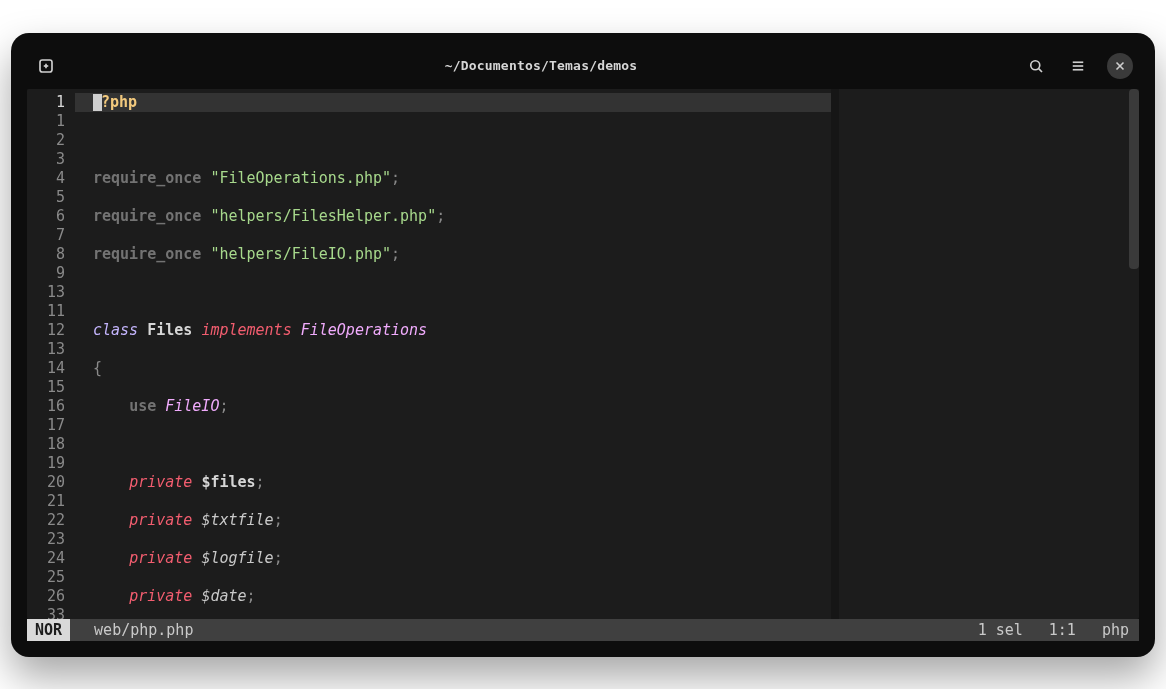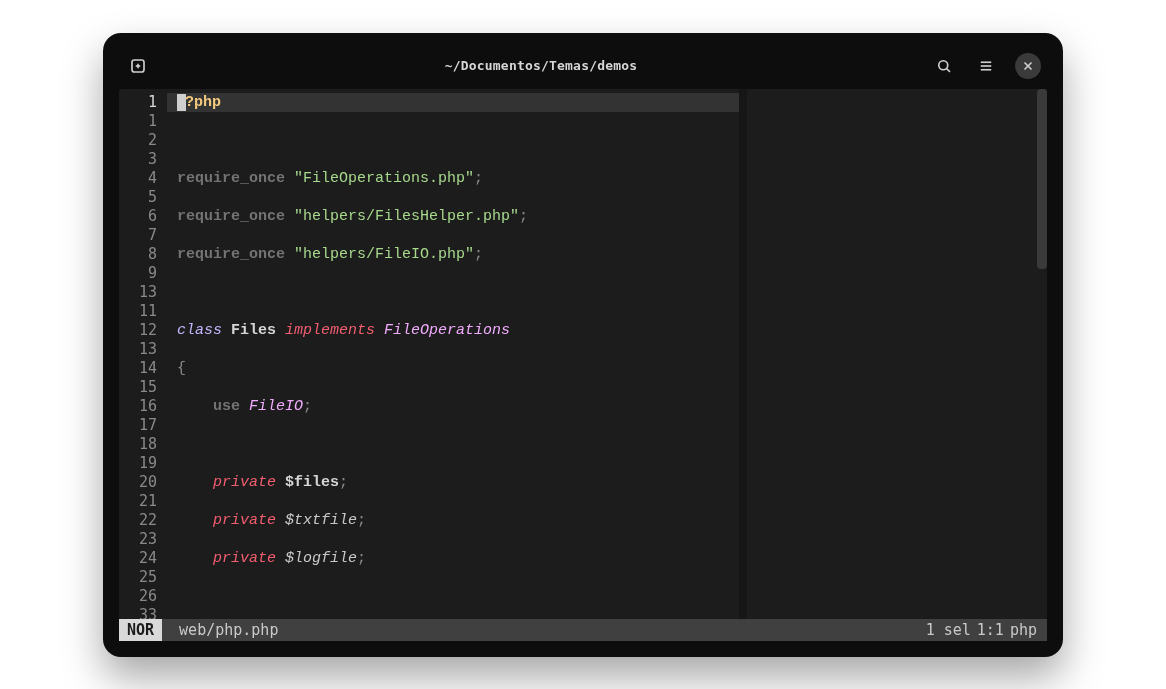--- a/index.html
+++ b/index.html
@@ -5,21 +5,21 @@
   * { margin: 0; padding: 0; box-sizing: border-box; }
   body {
     background: #fff;
     font-family: 'Menlo', 'Consolas', 'DejaVu Sans Mono', monospace;
     display: flex;
     justify-content: center;
     align-items: center;
     min-height: 689px;
   }
   .window {
-    width: 960px;
+    width: 1144px;
     background: #0d0d0d;
     border-radius: 18px;
     padding: 16px;
     box-shadow: 0 20px 40px rgba(0,0,0,0.35);
   }
   .titlebar {
     display: flex;
     align-items: center;
     justify-content: space-between;
     padding: 4px 6px 10px 6px;
@@ -69,21 +69,21 @@
   }
   .gutter .lnum { display: block; height: 19px; }
   .gutter .lnum.current { color: #d6d6d6; }
   .code {
     flex: 1;
     padding: 4px 0;
     white-space: pre;
     color: #d6d6d6;
     position: relative;
   }
-  .code-line { height: 19px; display: block; padding-left: 10px; font-family: Liberation Mono, monospace;}
+  .code-line { height: 19px; display: block; padding-left: 18px;}
   .code-line.firstline {
     background: #333333;
   }
   .cursor-block {
     display: inline-block;
     background: #cfcfcf;
     color: #1c1c1c;
     width: 9px;
     height: 17px;
     vertical-align: text-bottom;
@@ -117,22 +117,22 @@
     padding: 0;
   }
   .mode-badge {
     background: #d9d9d9;
     color: #1c1c1c;
     font-weight: 700;
     padding: 0 8px;
     height: 22px;
     line-height: 22px;
   }
-  .status-file { padding-left: 17px; flex: 1; }
-  .status-right { display: flex; gap: 6px; padding-right: 10px; }
+  .status-file { padding-left: 24px; flex: 1; }
+  .status-right { display: flex; gap: 26px; padding-right: 10px; }
 
   
   .kw-red { color: #737373; font-weight: 700; }
   .kw-red-i { color: #f25d6f; font-style: italic; margin-top: 40px; }
   .kw-blue-i { color: #c4b5fd; font-style: italic; }
   .fn-name { color: #d6d6d6; font-weight: 700; }
   .type-i { color: #f0abfc; font-style: italic; }
   .str { color: #a7d98c; }
   .punct { color: #8a8a8a; }
   .var { color: #c9c9c9; font-style: italic; }
@@ -216,20 +216,21 @@
 <span class="code-line"><span class="kw-red">require_once</span> <span class="str">"helpers/FilesHelper.php"</span><span class="punct">;</span></span>
 <span class="code-line"><span class="kw-red">require_once</span> <span class="str">"helpers/FileIO.php"</span><span class="punct">;</span></span>
 <span class="code-line"></span>
 <span class="code-line"><span class="kw-blue-i">class</span> <span class="fn-name">Files</span> <span class="kw-red-i">implements</span> <span class="type-i">FileOperations</span></span>
 <span class="code-line"><span class="punct">{</span></span>
 <span class="code-line">    <span class="kw-red">use</span> <span class="type-i">FileIO</span><span class="punct">;</span></span>
 <span class="code-line"></span>
 <span class="code-line">    <span class="kw-red-i">private</span> <span class="var-bold">$files</span><span class="punct">;</span></span>
 <span class="code-line">    <span class="kw-red-i">private</span> <span class="var">$txtfile</span><span class="punct">;</span></span>
 <span class="code-line">    <span class="kw-red-i">private</span> <span class="var">$logfile</span><span class="punct">;</span></span>
+<span class="code-line">    <span class="kw-red-i">private</span> <span class="var">$date</span><span class="punct">;</span></span>
 
 
 
 
 
 
 
 
 
 

